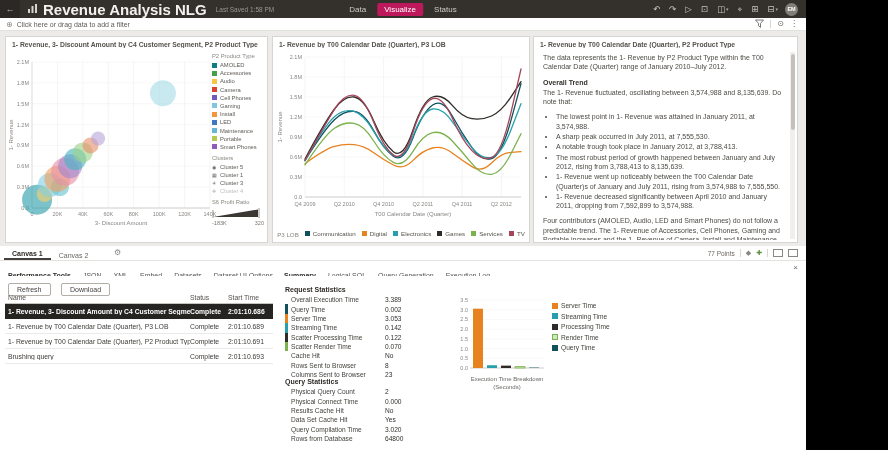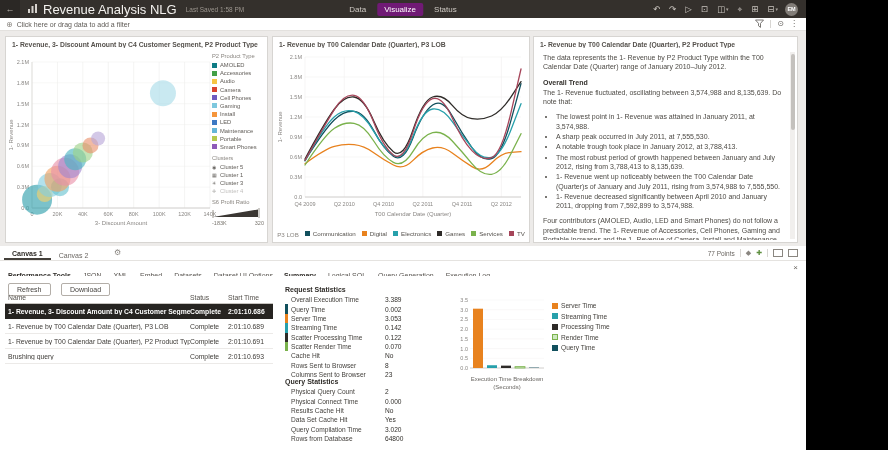--- a/index.html
+++ b/index.html
@@ -1,25 +1,25 @@
 <!DOCTYPE html>
 <html><head>
 <meta charset="utf-8">
 <style>
   html,body{margin:0;padding:0;width:888px;height:450px;background:#000;font-family:"Liberation Sans",sans-serif;overflow:hidden;}
   #app{position:absolute;left:0;top:0;width:806px;height:450px;background:#fff;}
   
   #titlebar{position:absolute;left:0;top:0;width:806px;height:18px;background:#34302c;display:flex;align-items:center;}
   #backbtn{width:20px;height:18px;background:#2b2825;color:#b8b3ad;font-size:9px;display:flex;align-items:center;justify-content:center;}
   #applogo{margin:0 5px 0 7px;}
-  #apptitle{font-size:13px;font-weight:400;color:#f3f1ee;white-space:nowrap;}
+  #apptitle{font-size:15px;font-weight:700;color:#f3f1ee;white-space:nowrap;}
   #lastsaved{font-size:6.5px;color:#9b958e;margin-left:9px;white-space:nowrap;}
   #nav-tabs{position:absolute;left:50%;transform:translateX(-50%);display:flex;gap:4px;align-items:center;}
   .navtab{font-size:8px;color:#cfcac4;padding:2px 7px;border-radius:2px;}
-  .navtab.active{background:#701a75;color:#fff;}
+  .navtab.active{background:#be185d;color:#fff;}
   #header-icons{position:absolute;right:28px;display:flex;gap:9px;align-items:center;}
   .hicon{font-size:8.5px;color:#c9c4bf;font-family:"DejaVu Sans",sans-serif;display:flex;align-items:center;gap:1px;line-height:1;}
   .hcaret{font-size:5px;color:#a8a39d;}
   #avatar{position:absolute;right:8px;top:2.5px;width:13px;height:13px;border-radius:50%;background:#827d78;color:#fff;font-size:5.5px;font-weight:700;display:flex;align-items:center;justify-content:center;}
   
   #filterbar{position:absolute;left:0;top:18px;width:806px;height:13px;background:#fff;border-bottom:1px solid #e3e1de;display:flex;align-items:center;padding:0 6px;box-sizing:border-box;font-size:7px;color:#5f5b56;gap:4px;}
   #filteradd{font-size:8px;color:#8a8680;font-family:"DejaVu Sans",sans-serif;}
   #filterbar-right{position:absolute;right:8px;display:flex;align-items:center;gap:6px;}
   .fdiv{width:1px;height:8px;background:#d8d6d3;}
   .ficon{font-size:8px;color:#6b6864;font-family:"DejaVu Sans",sans-serif;line-height:1;}

